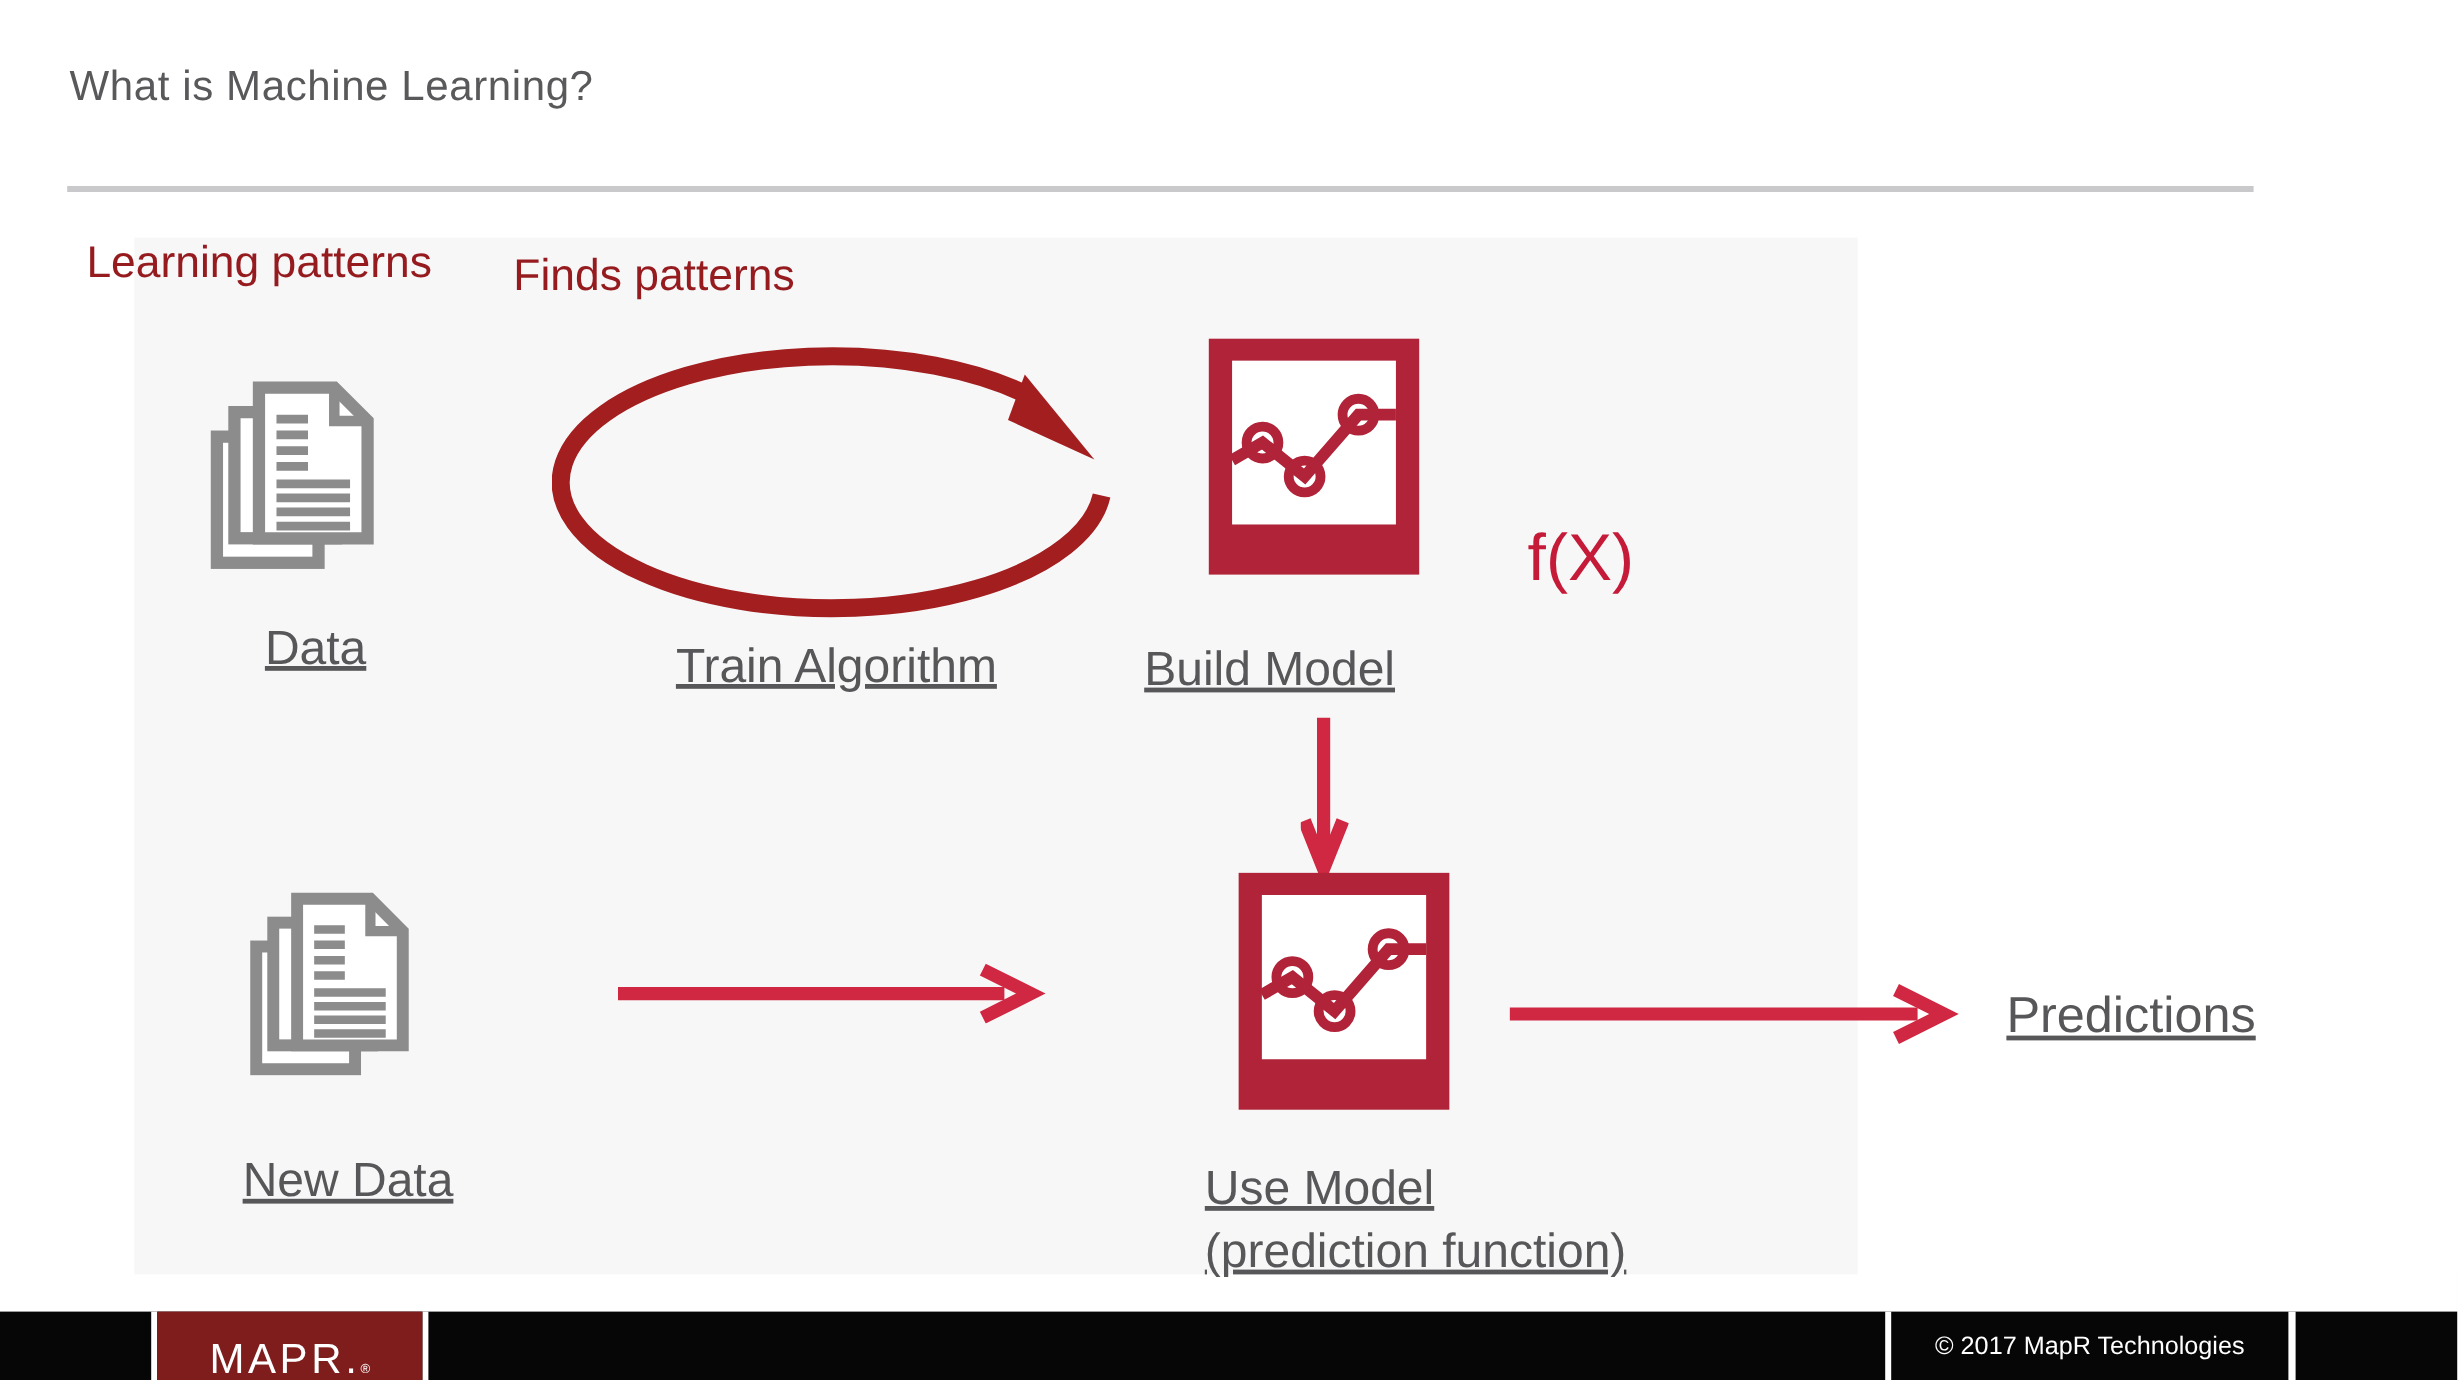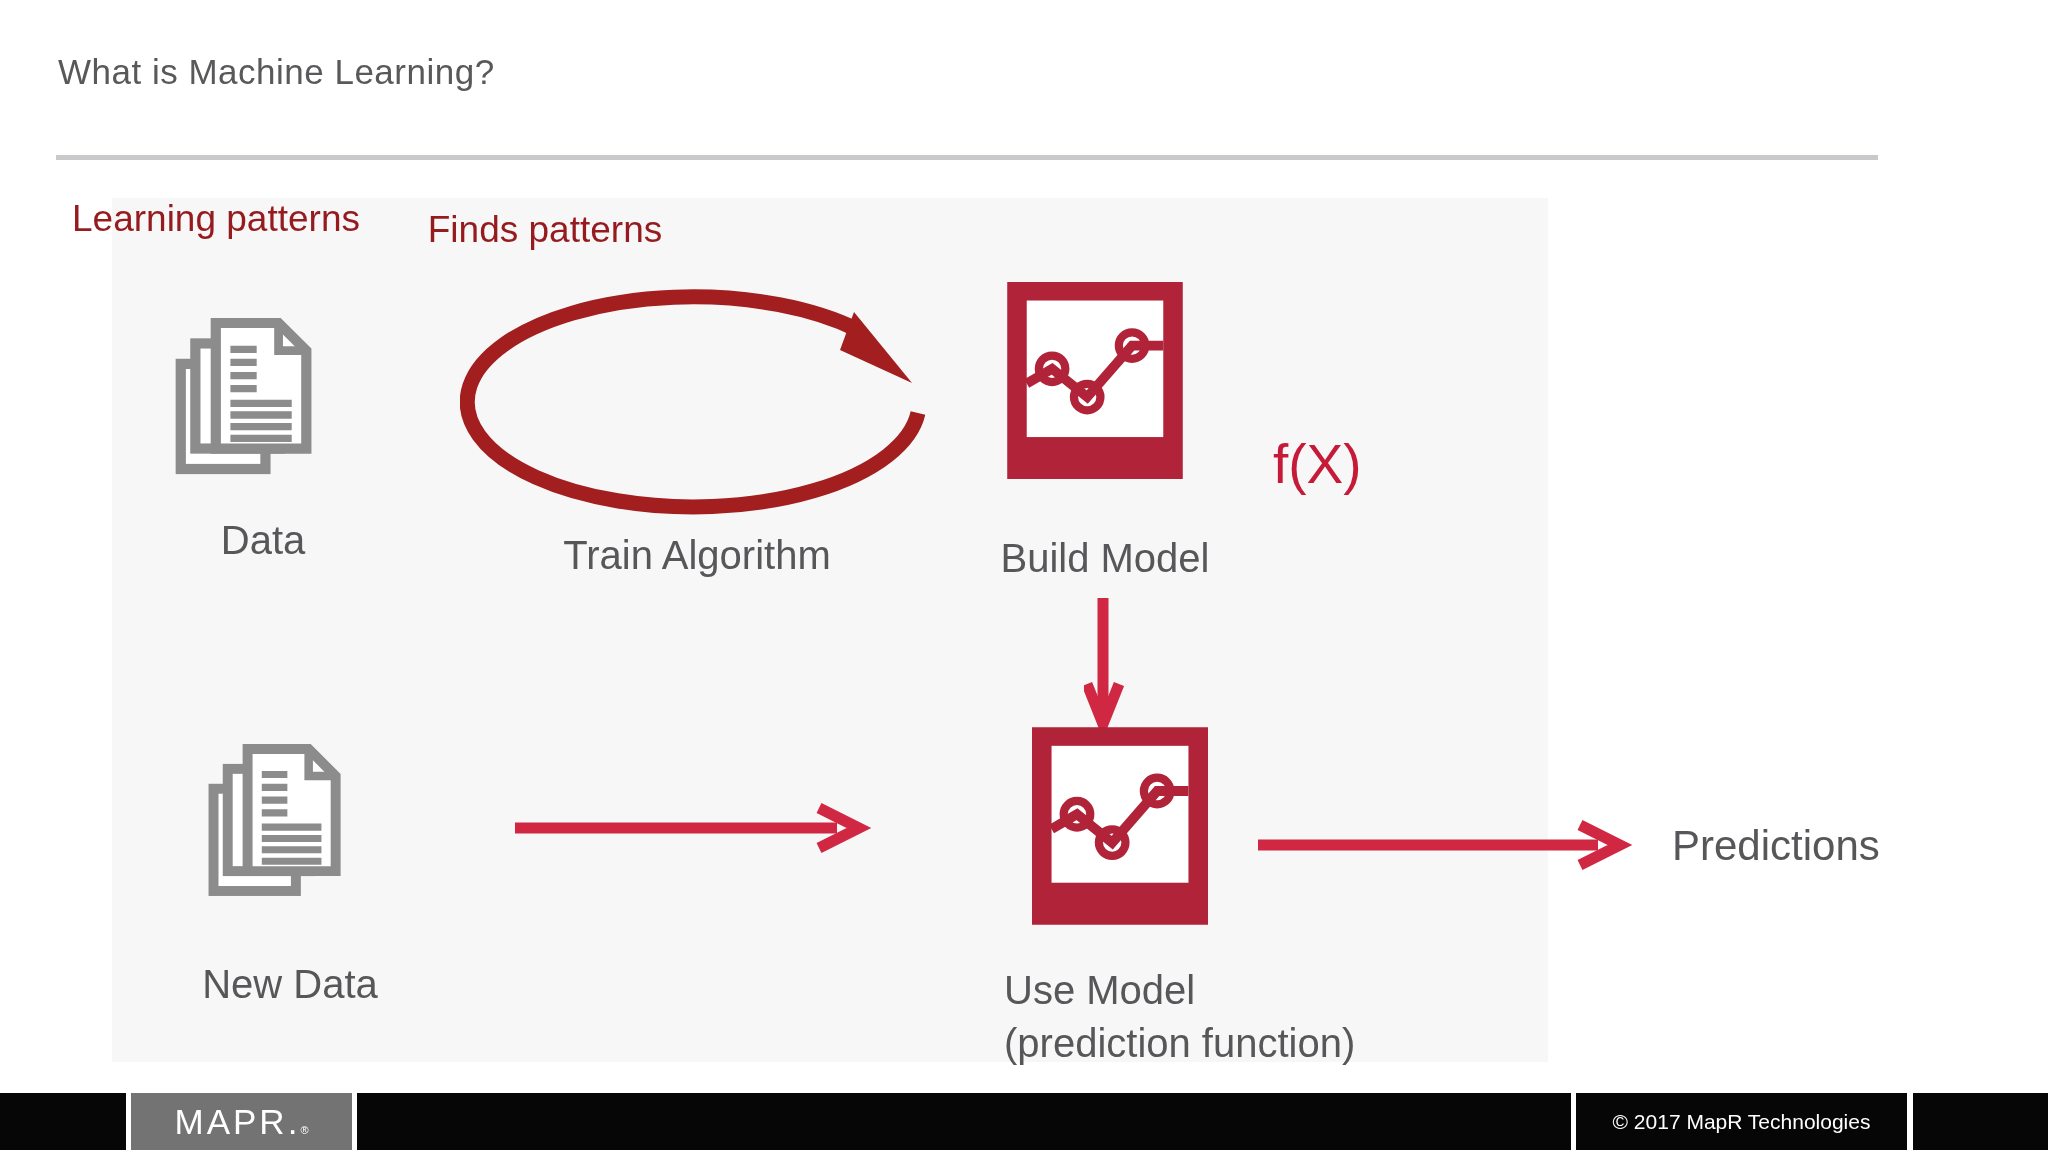--- a/index.html
+++ b/index.html
@@ -18,21 +18,21 @@
     left:56px; top:155px; width:1822px; height:5px; background:#c9c9cb;
   }
   .content-panel {
     left:112px; top:198px; width:1436px; height:864px; background:#f7f7f8;
   }
   .col-label {
     font-size:37px; color:var(--heading-red); white-space:nowrap;
     transform:translateX(-50%);
   }
   .gray-label {
-    font-size:40px; color:var(--gray-text); white-space:nowrap;
+    font-size:40px; color:var(--gray-text); white-space:nowrap;text-decoration:underline;
   }
   .centered { transform:translateX(-50%); }
   .fx {
     left:1273px; top:432px; font-size:55px; color:var(--fx-red); white-space:nowrap;
   }
   .use-label { left:1004px; top:964px; line-height:1.33; }
 
   
   .doc-stroke   { stroke:var(--gray-icon); fill:#ffffff; stroke-width:7; stroke-linejoin:miter; }
   .doc-line     { stroke:var(--gray-icon); stroke-width:5; fill:none; }
@@ -40,22 +40,22 @@
   .crimson-fill { fill:var(--icon-crimson); }
   .crimson-line { stroke:var(--icon-crimson); fill:none; }
   .arrow-stroke { stroke:var(--arrow-red); fill:none; stroke-width:11; }
   .ellipse-stroke { stroke:var(--ellipse-red); fill:none; stroke-width:15; }
   .ellipse-fill { fill:var(--ellipse-red); }
 
   
   .footer-bar { left:0; top:1093px; width:2048px; height:57px; background:#060606; }
   .footer-gap { top:1093px; height:57px; background:#ffffff; }
   .logo-box {
-    left:131px; top:1093px; width:221px; height:57px; background:#737373;
-    display:flex; align-items:center; justify-content:center;
+    left:131px; top:1093px; width:221px; height:57px; background:#7f1d1d;
+    display:flex; align-items:flex-end; justify-content:center;
   }
   .logo-text {
     color:#ffffff; font-size:35px; letter-spacing:3px; font-weight:normal;
     line-height:1; white-space:nowrap;
   }
   .logo-reg { color:#ffffff; font-size:11px; vertical-align:baseline; letter-spacing:0; }
   .copyright-seg {
     left:1576px; top:1093px; width:331px; height:57px;
     display:flex; align-items:center; justify-content:center;
   }
@@ -97,21 +97,21 @@
   <div class="abs" style="left:1007px; top:282px; width:176px; height:197px;">
     <svg width="176" height="197" viewBox="0 0 90 101">
       <rect class="crimson-fill" x="0" y="0" width="90" height="101"></rect>
       <rect x="10" y="9.5" width="70" height="70" fill="#ffffff"></rect>
       <polyline class="crimson-line" stroke-width="5" points="10,52 23,44.5 41,59 64,32.6 80,32.6"></polyline>
       <circle cx="23" cy="44.5" r="6.8" fill="#ffffff" class="crimson-line" stroke-width="4.2"></circle>
       <circle cx="41" cy="59" r="6.8" fill="#ffffff" class="crimson-line" stroke-width="4.2"></circle>
       <circle cx="64" cy="32.6" r="6.8" fill="#ffffff" class="crimson-line" stroke-width="4.2"></circle>
     </svg>
   </div>
-  <div class="abs gray-label centered" style="left:1105px; top:536px;text-align:center;">Build Model</div>
+  <div class="abs gray-label centered" style="left:1058px; top:536px;text-align:center;">Build Model</div>
 
   <div class="abs fx">f(X)</div>
 
   <div class="abs" style="left:1084px; top:598px; width:40px; height:132px;">
     <svg width="40" height="132" viewBox="0 0 40 132">
       <line class="arrow-stroke" x1="19" y1="0" x2="19" y2="114"></line>
       <polyline class="arrow-stroke" points="3,86 19,126 35,86"></polyline>
     </svg>
   </div>
 

